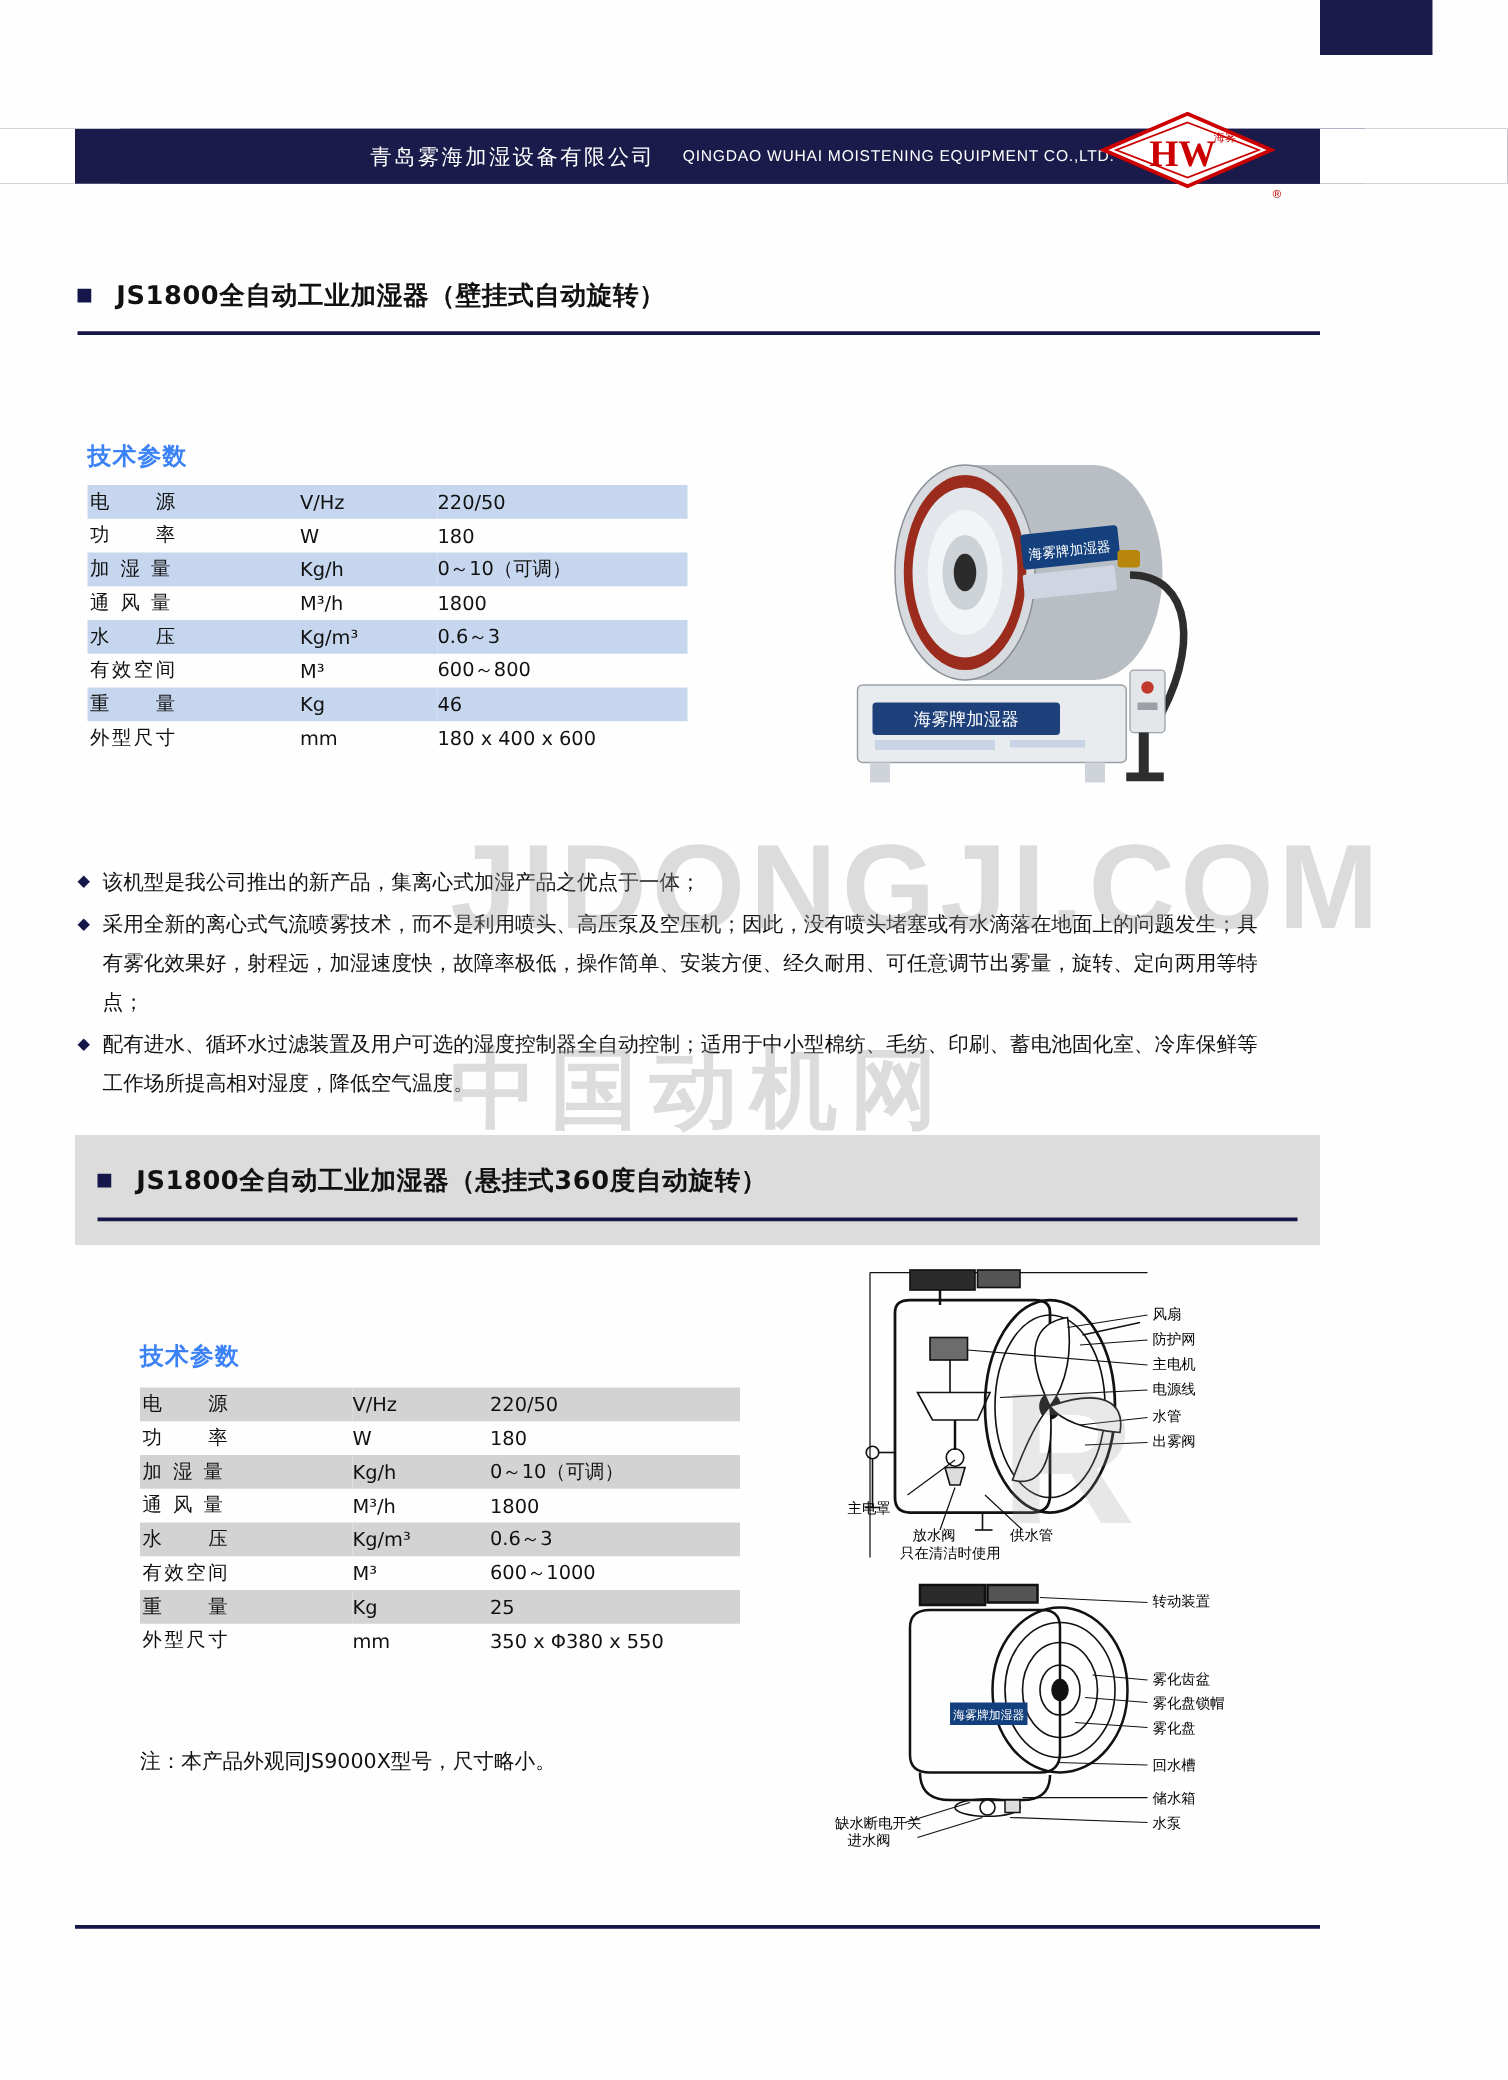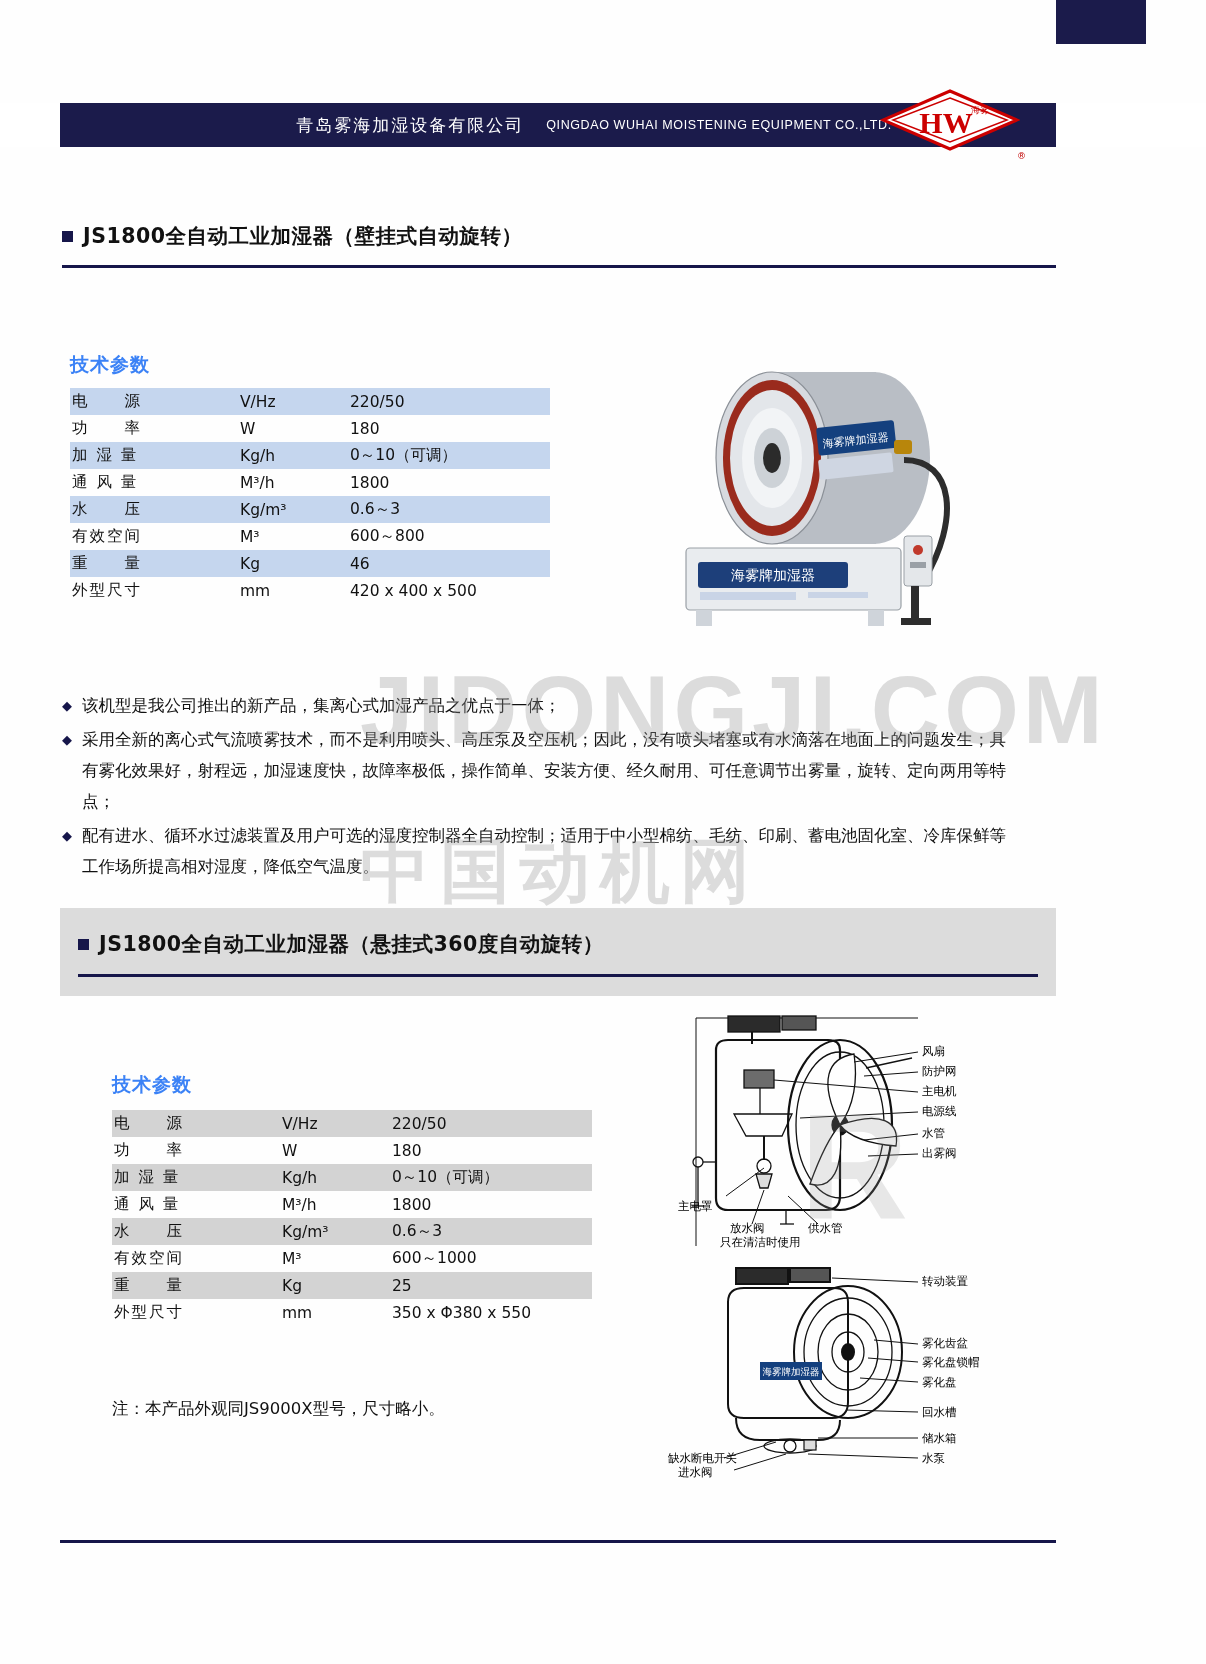--- a/index.html
+++ b/index.html
@@ -101,21 +101,21 @@
     bottom: 2px;
     font-size: 9px;
     color: #c00000;
   }
 
   
   .sec-title {
     position: absolute;
     display: flex;
     align-items: center;
-    gap: 10px;
+    gap: 20px;
     justify-content: space-between;
   }
   .sec-title .sq {
     width: 11px;
     height: 11px;
     background: #16164a;
     display: inline-block;
   }
   .sec-title .txt {
     font-size: 20.5px;
@@ -316,21 +316,21 @@
         <td class="c3">600～800</td>
       </tr>
       <tr class="alt">
         <td class="c1">重　　量</td>
         <td class="c2">Kg</td>
         <td class="c3">46</td>
       </tr>
       <tr>
         <td class="c1">外型尺寸</td>
         <td class="c2">mm</td>
-        <td class="c3">420 x 400 x 500</td>
+        <td class="c3">180 x 400 x 600</td>
       </tr>
     </tbody>
   </table>
 
   <svg class="photo" viewBox="0 0 360 300">
 
     <rect x="18" y="208" width="215" height="62" rx="4" fill="#e9ecef" stroke="#9aa0a6" stroke-width="1.2"></rect>
     <rect x="30" y="222" width="150" height="26" rx="3" fill="#1d3f7a"></rect>
     <text x="105" y="240" font-size="14" fill="#ffffff" text-anchor="middle" font-family="DejaVu Sans, sans-serif">海雾牌加湿器</text>
     <rect x="32" y="252" width="96" height="8" fill="#c9d4e6"></rect>

